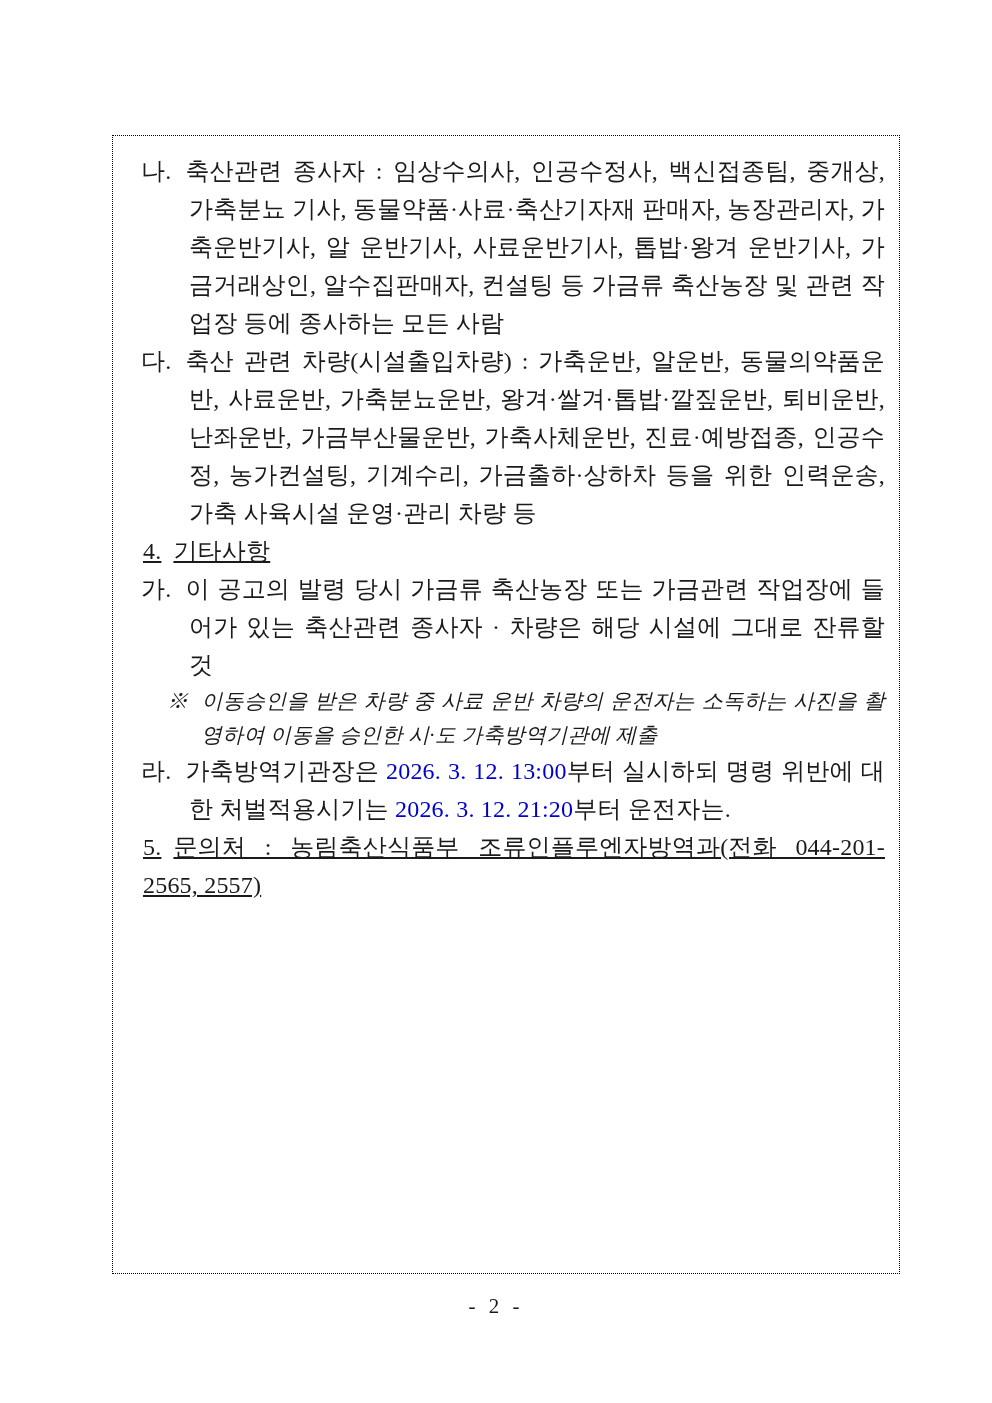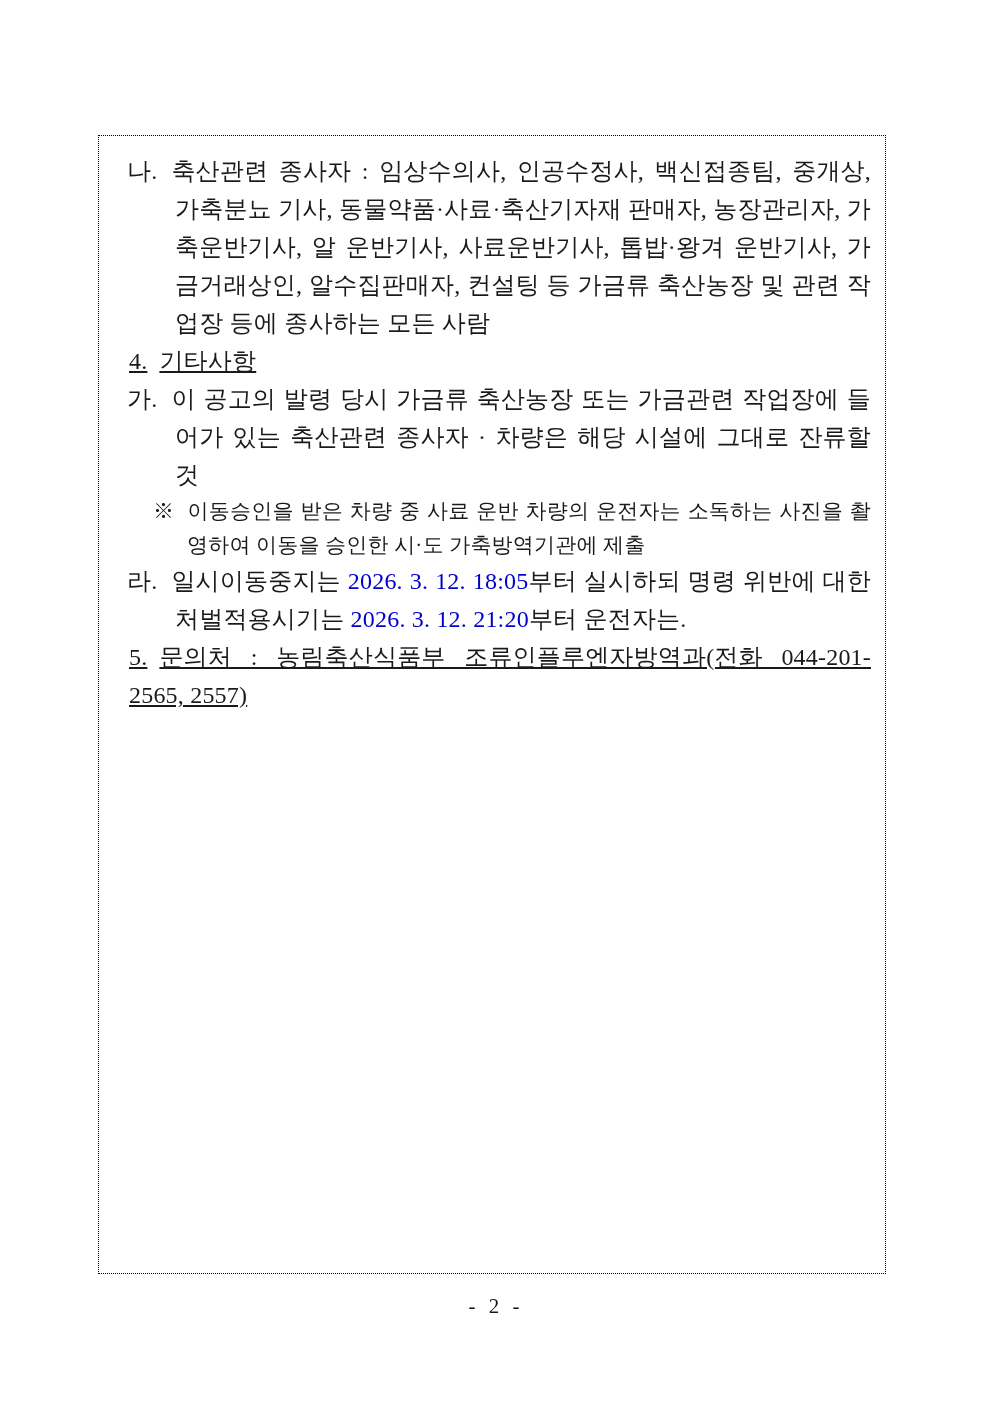--- a/index.html
+++ b/index.html
@@ -5,21 +5,21 @@
   html, body { margin: 0; padding: 0; }
   body {
     width: 992px; height: 1403px;
     background: #ffffff;
     position: relative;
     font-family: "Liberation Serif", "DejaVu Serif", serif;
     color: #1a1a1a;
   }
   .doc-box {
     position: absolute;
-    left: 98px; top: 135px;
+    left: 112px; top: 135px;
     width: 788px; height: 1139px;
     box-sizing: border-box;
     border: 1px dotted #000;
     padding: 16px 14px 8px 14px;
     overflow: visible;
   }
   p.para {
     margin: 0;
     font-size: 24px;
     line-height: 38px;
@@ -31,21 +31,21 @@
   .hang .lbl { margin-right: 14px; }
   
   .toplevel { padding-left: 16px; text-decoration: underline; }
   .toplevel .lbl { margin-right: 12px; }
   
   .m-vehicles { margin-top: 13px; }
   .m-sec4     { margin-top: 16px; }
   .m-ga       { margin-top: 12px; }
   .m-na2      { margin-top: 14px; }
   .m-da2      { margin-top: 6px; }
-  .m-note     { margin-top: 2px; }
+  .m-note     { margin-top: 2px; font-style: italic; }
   .m-ra       { margin-top: 12px; }
   .m-ma       { margin-top: 14px; }
   .m-sec5     { margin-top: 12px; }
   
   p.note {
     font-size: 21px;
     line-height: 34px;
     padding-left: 74px; text-indent: -34px;
   }
   p.note .lbl { margin-right: 12px; }
@@ -62,37 +62,40 @@
 </style>
 </head>
 <body style="color: rgb(26, 26, 26); background: rgb(255, 255, 255);">
 
 <div class="doc-box">
 
   <p class="para hang">
     <span class="lbl">나.</span><span>축산관련 종사자 : 임상수의사, 인공수정사, 백신접종팀, 중개상, 가축분뇨 기사, 동물약품·사료·축산기자재 판매자, 농장관리자, 가축운반기사, 알 운반기사, 사료운반기사, 톱밥·왕겨 운반기사, 가금거래상인, 알수집판매자, 컨설팅 등 가금류 축산농장 및 관련 작업장 등에 종사하는 모든 사람</span>
   </p>
 
+  <p class="para hang m-vehicles">
+    <span class="lbl">다.</span><span>축산 관련 차량(시설출입차량) : 가축운반, 알운반, 동물의약품운반, 사료운반, 가축분뇨운반, 왕겨·쌀겨·톱밥·깔짚운반, 퇴비운반, 난좌운반, 가금부산물운반, 가축사체운반, 진료·예방접종, 인공수정, 농가컨설팅, 기계수리, 가금출하·상하차 등을 위한 인력운송, 가축 사육시설 운영·관리 차량 등</span>
+  </p>
 
   <p class="para toplevel m-sec4">
     <span class="lbl">4.</span><span>기타사항</span>
   </p>
 
   <p class="para hang m-ga">
     <span class="lbl">가.</span><span>이 공고의 발령 당시 가금류 축산농장 또는 가금관련 작업장에 들어가 있는 축산관련 종사자 · 차량은 해당 시설에 그대로 잔류할 것</span>
   </p>
 
 
 
   <p class="para note m-note">
     <span class="lbl">※</span><span>이동승인을 받은 차량 중 사료 운반 차량의 운전자는 소독하는 사진을 촬영하여 이동을 승인한 시·도 가축방역기관에 제출</span>
   </p>
 
   <p class="para hang m-ra">
-    <span class="lbl">라.</span><span>일시이동중지는 </span><span class="blue">2026. 3. 12. 18:05</span><span>부터 실시하되 명령 위반에 대한 처벌적용시기는 </span><span class="blue">2026. 3. 12. 21:20</span><span>부터 운전자는.</span>
+    <span class="lbl">라.</span><span>가축방역기관장은 </span><span class="blue">2026. 3. 12. 13:00</span><span>부터 실시하되 명령 위반에 대한 처벌적용시기는 </span><span class="blue">2026. 3. 12. 21:20</span><span>부터 운전자는.</span>
   </p>
 
 
   <p class="para toplevel m-sec5">
     <span class="lbl">5.</span><span>문의처 : 농림축산식품부 조류인플루엔자방역과(전화 044-201-2565, 2557)</span>
   </p>
 
 </div>
 
 <div class="footer">- 2 -</div>

